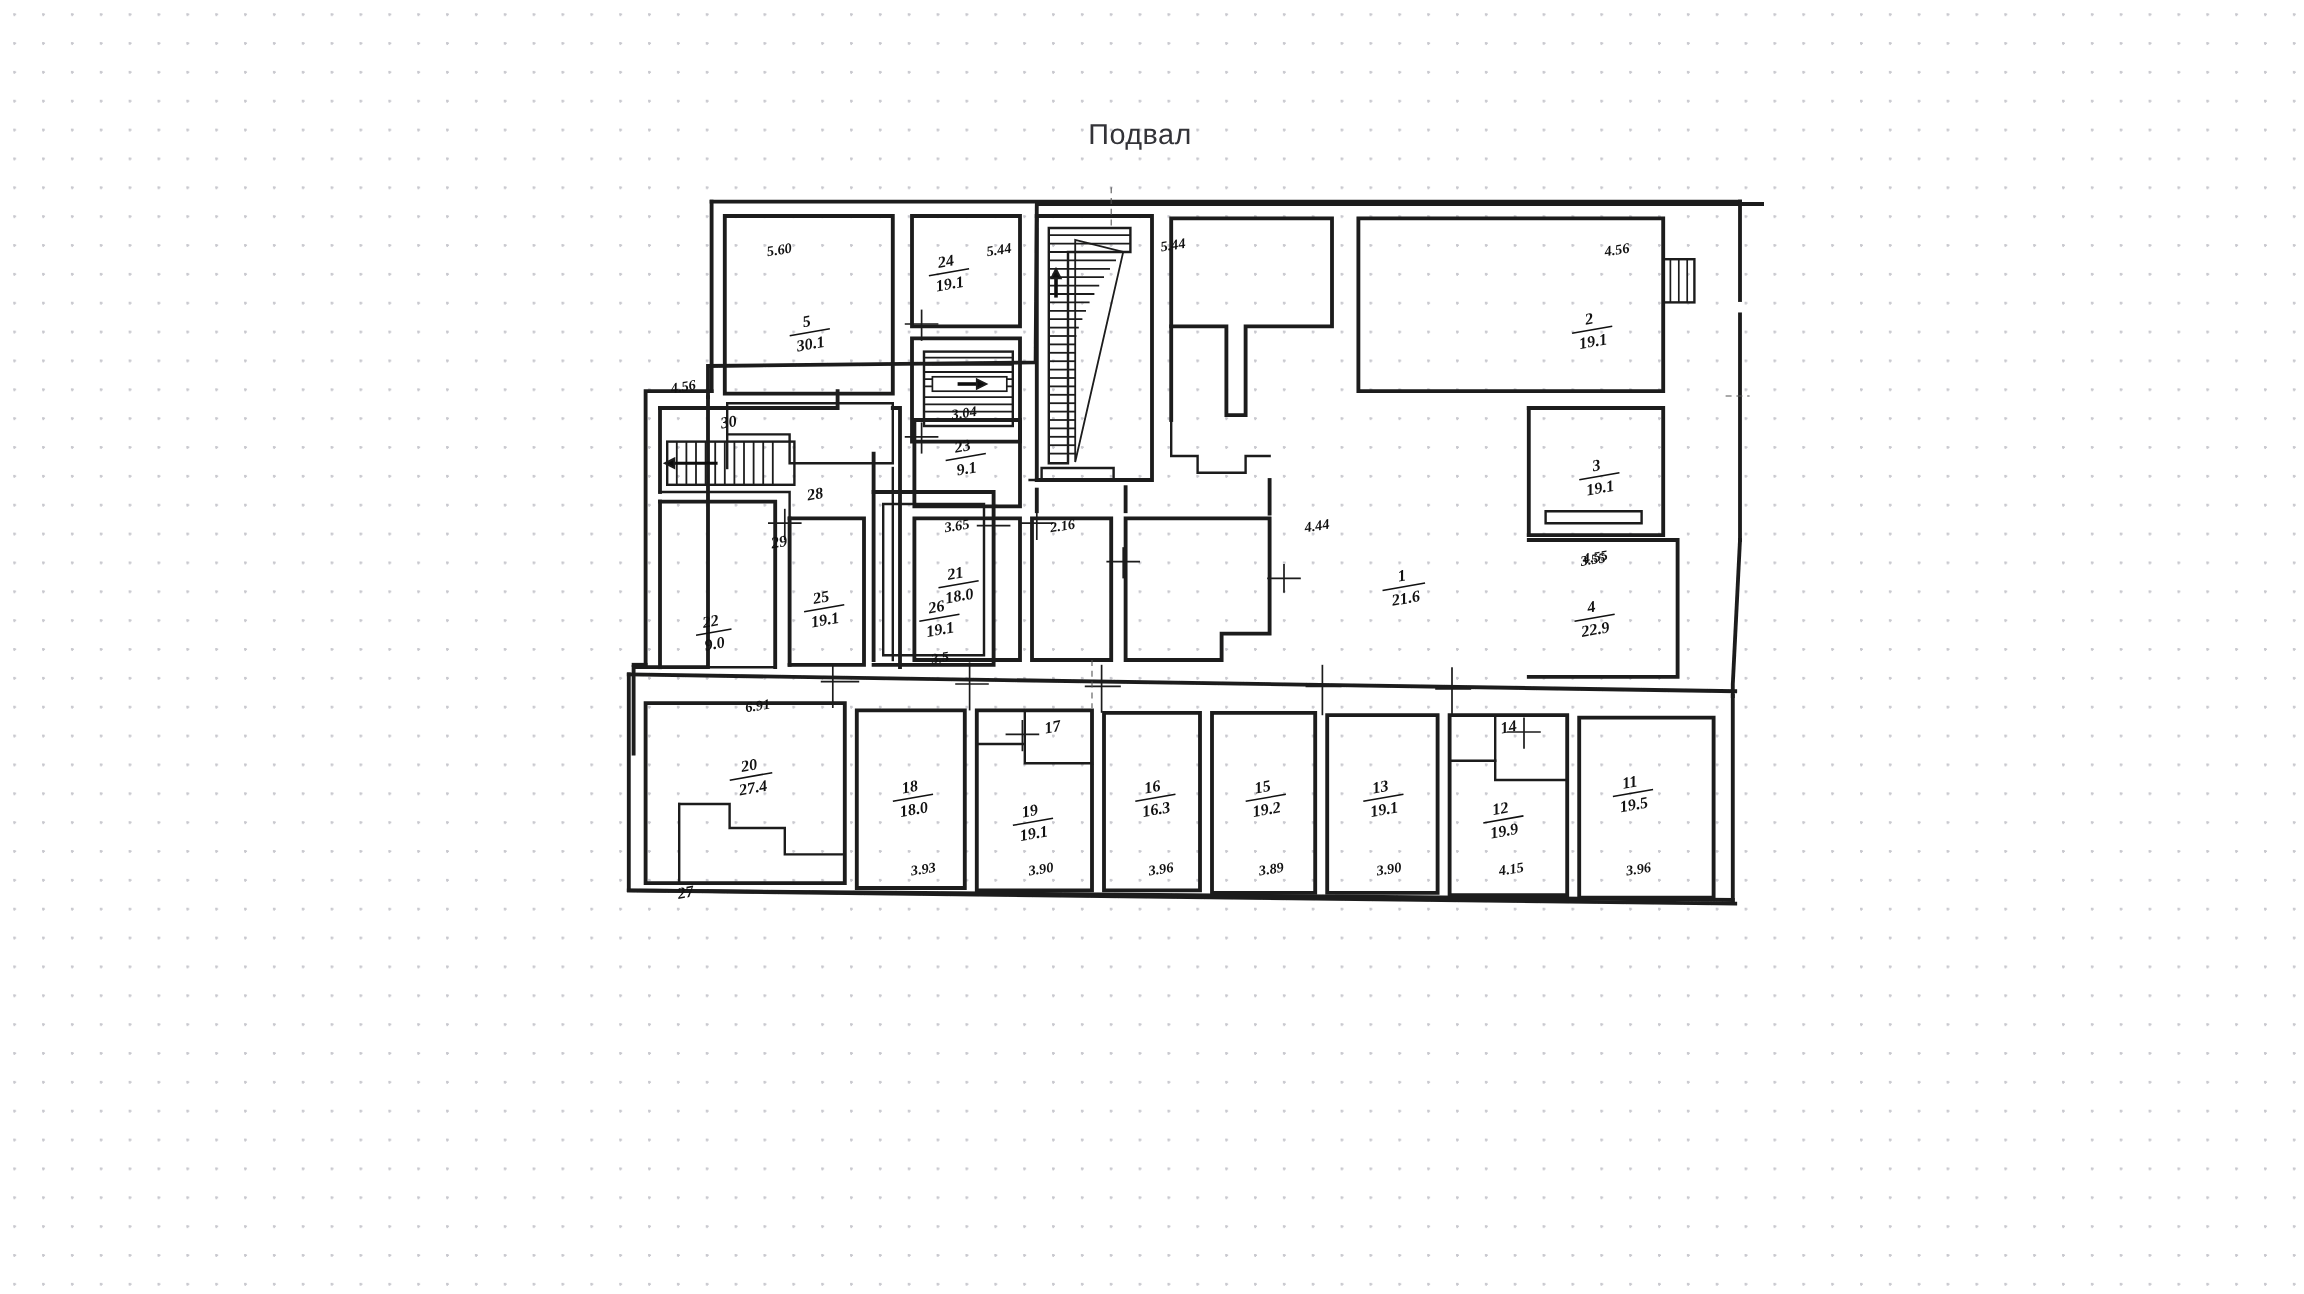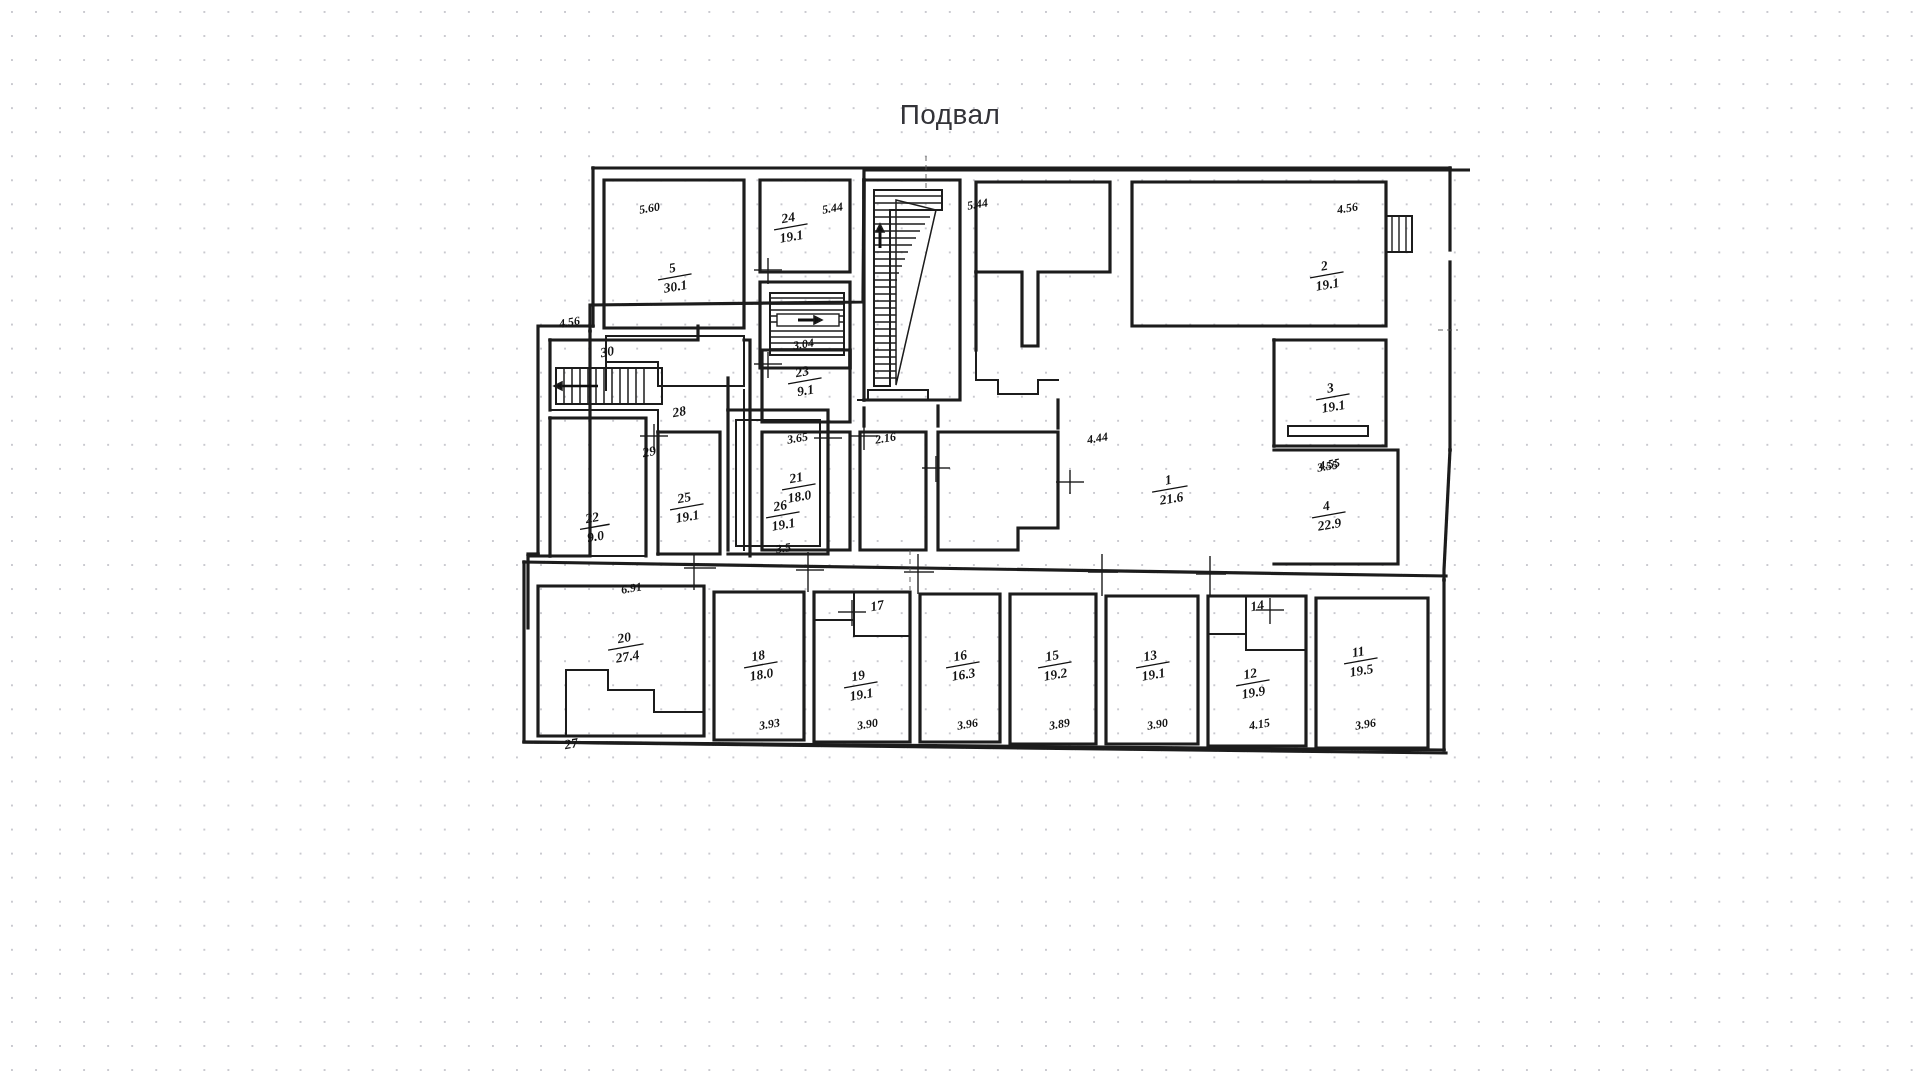--- a/index.html
+++ b/index.html
@@ -18,21 +18,21 @@
     background-image:
       radial-gradient(circle at 1px 1px, #c9c9cf 1.15px, rgba(0,0,0,0) 1.3px);
     background-size:24.05px 24.05px;
     background-position:11px 11px;
   }
   #page-title{
     position:absolute;
     left:0;right:0;
     top:99px;
     text-align:center;
-    font-size:28px;
+    font-size:24px;
     letter-spacing:.4px;
     color:#333338;
     font-weight:400;
     user-select:none;
   }
   
   #page-title .t{
     display:inline-block;
     transform:translateX(-10px);
   }

